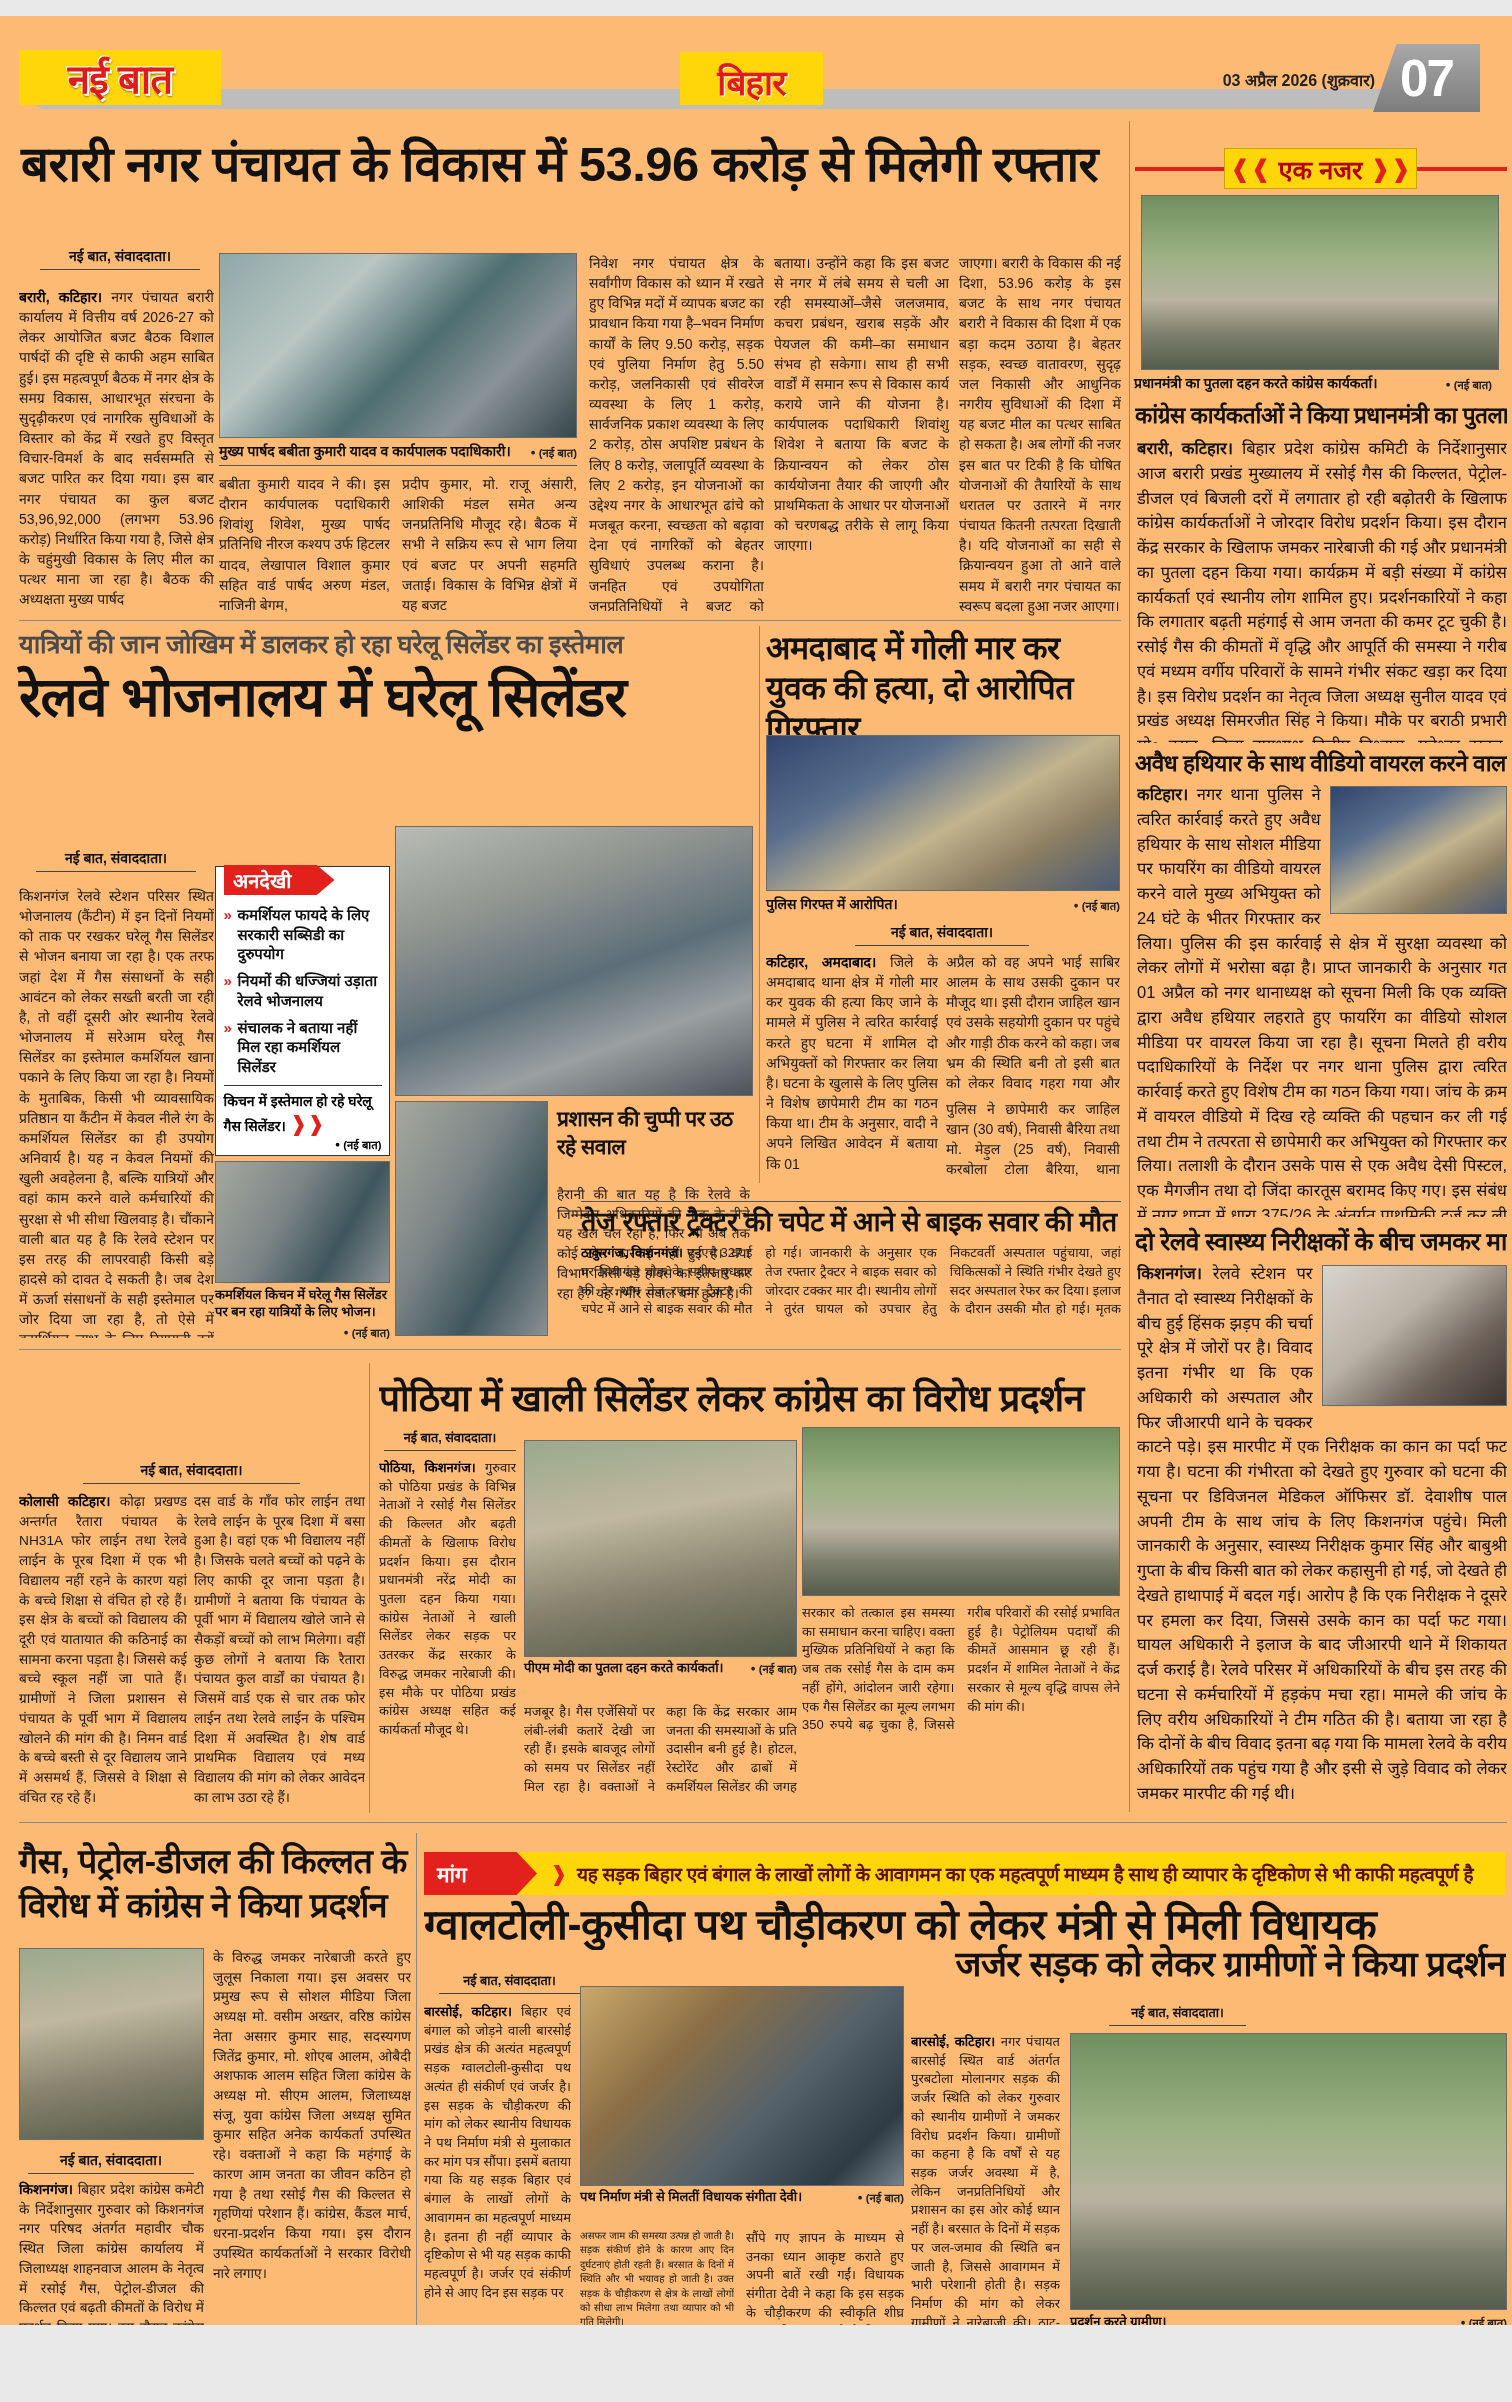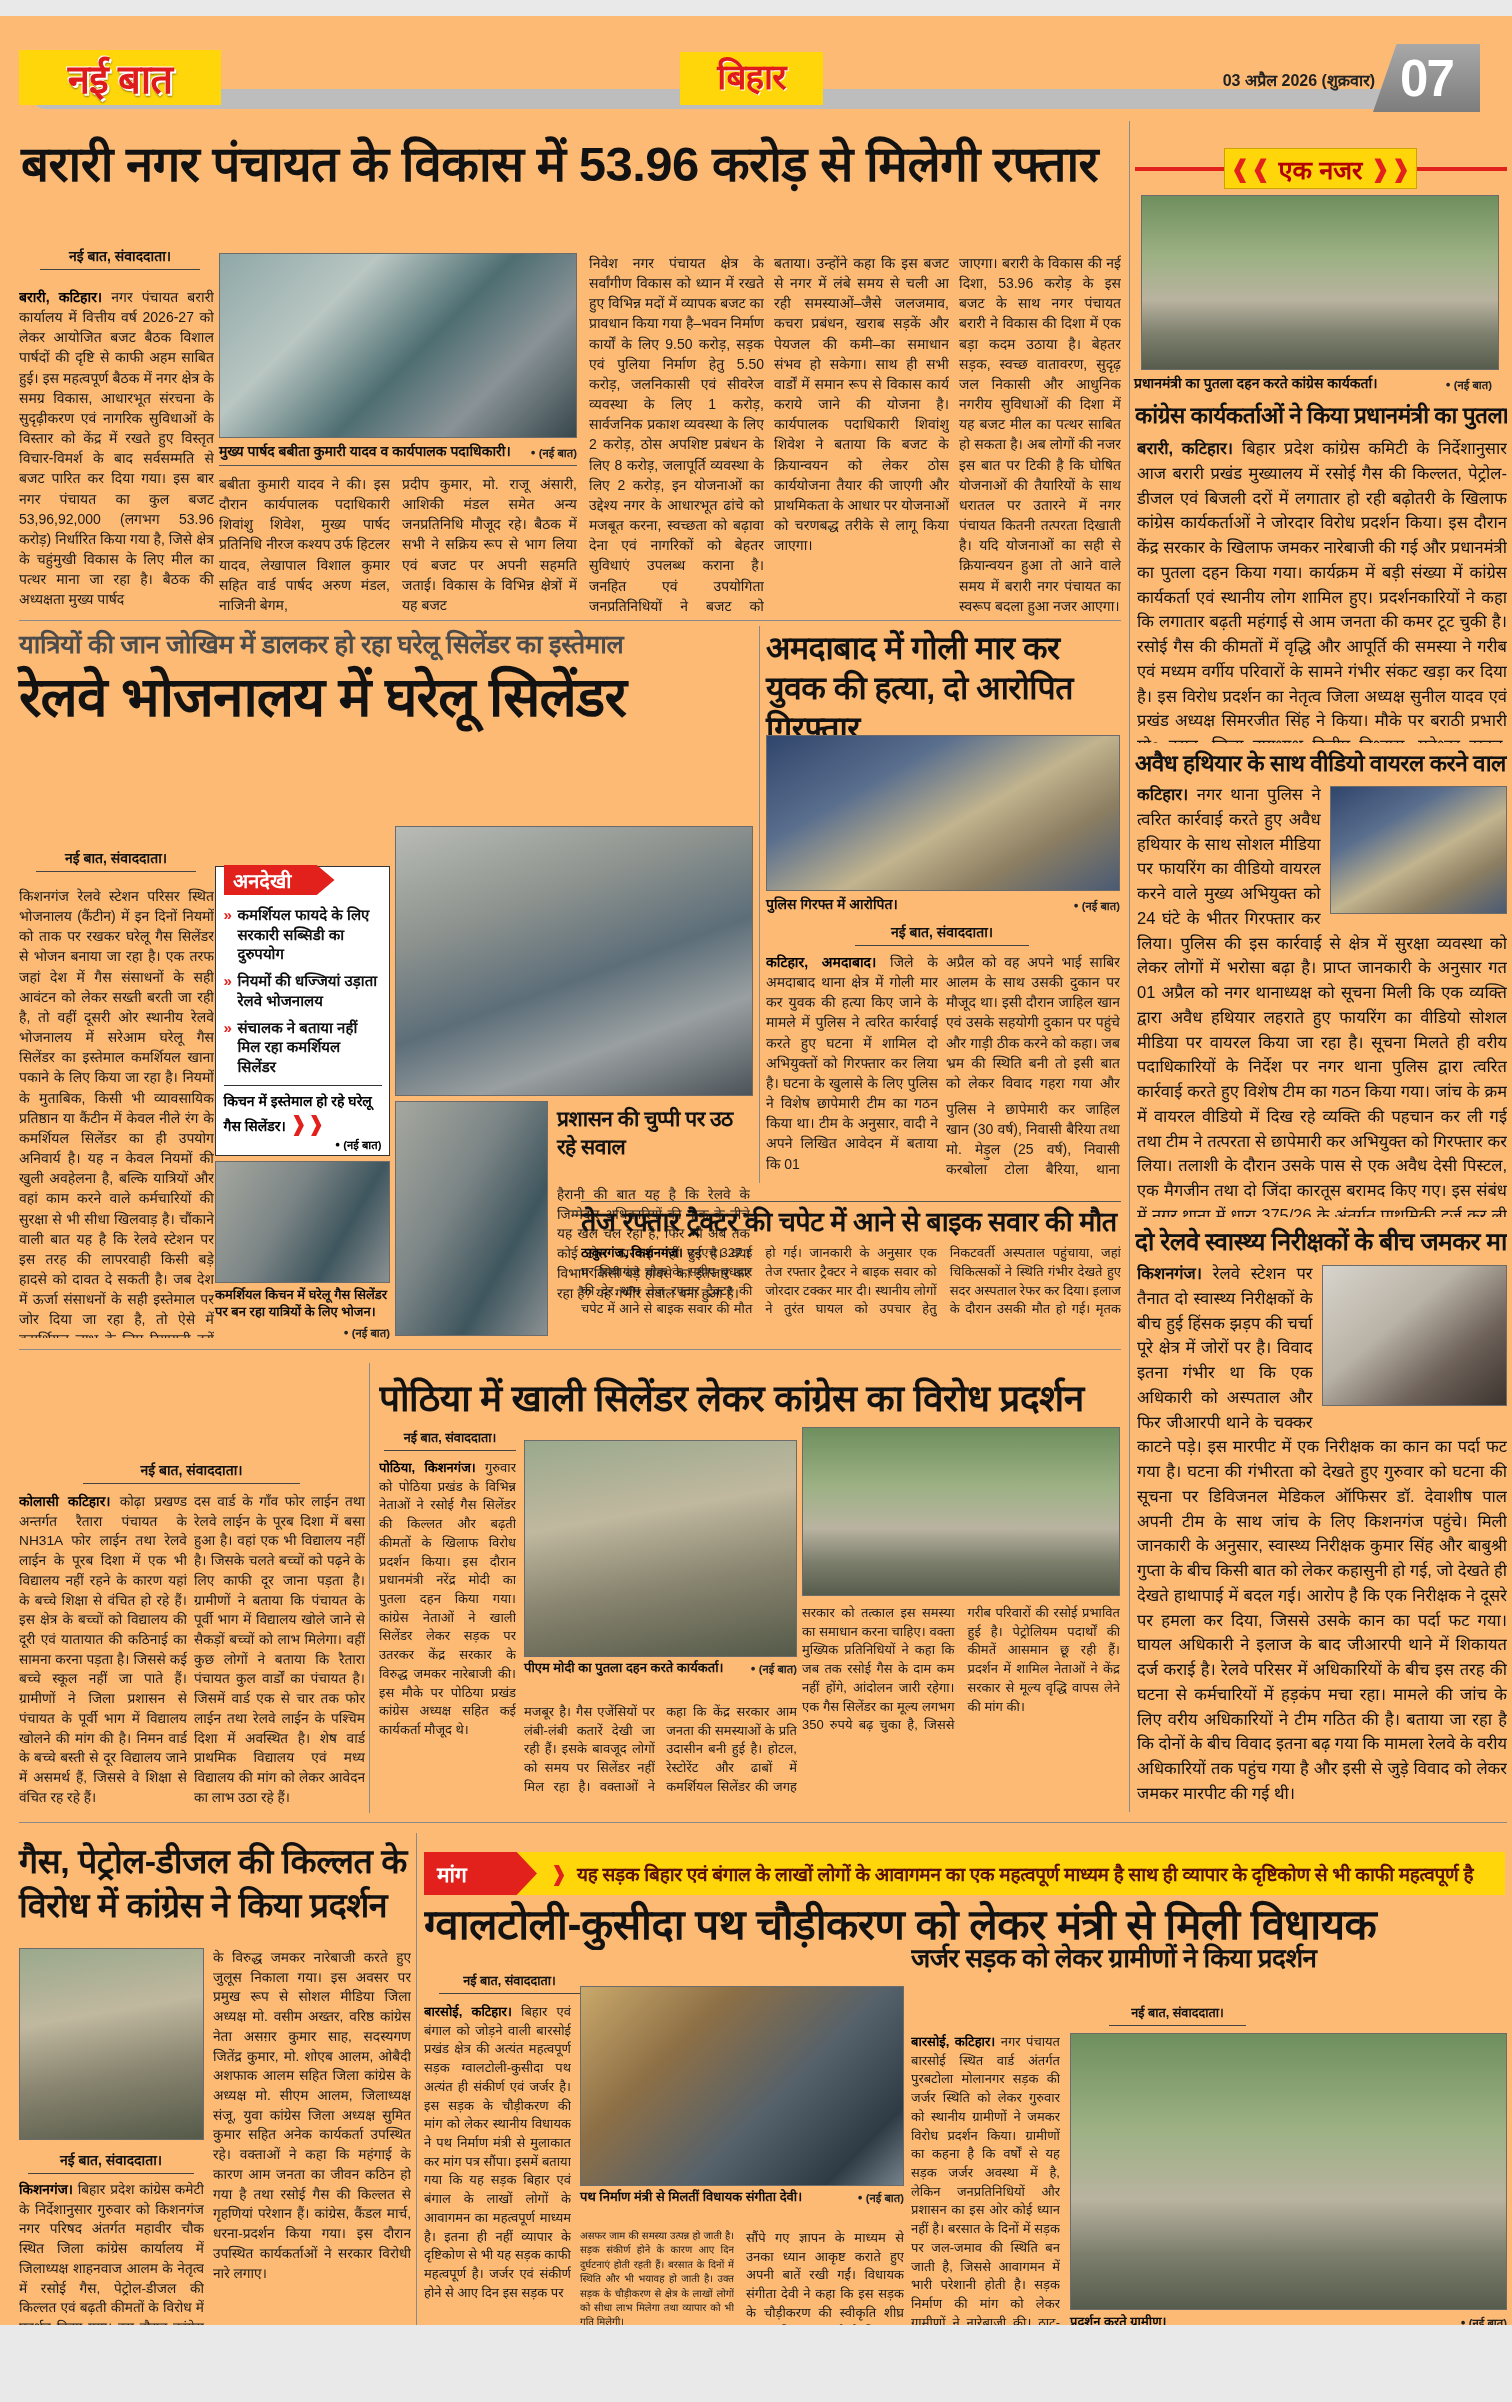--- a/index.html
+++ b/index.html
@@ -31,21 +31,21 @@
 </style>
 </head>
 <body>
 
 <div class="page">
 
   <div class="abs" style="left:34px;top:73px;width:1409px;height:20px;background:#bdbdbd;border-radius:11.3px 0 0 11.3px;"></div>
   <div class="abs" style="left:19px;top:34px;width:202px;height:55px;background:#ffd60a;display:flex;align-items:center;justify-content:center;">
     <span style="font-size:40px;font-weight:bold;color:#e01b1b;text-shadow:1.9px 1.9px 0 #fff,-0.9px -0.9px 0 #fff,1.9px 2.8px 1.9px rgba(0,0,0,.45);letter-spacing:-0.9px;">नई बात</span>
   </div>
-  <div class="abs" style="left:680px;top:36px;width:143px;height:53px;background:#ffd60a;display:flex;align-items:flex-start;justify-content:center;">
+  <div class="abs" style="left:680px;top:36px;width:143px;height:53px;background:#ffd60a;display:flex;align-items:flex-end;justify-content:center;">
     <span style="font-size:35px;font-weight:bold;color:#e01b1b;text-shadow:0.9px 0.9px 0 #fff;letter-spacing:-0.9px;">बिहार</span>
   </div>
   <div class="abs" style="left:1175px;top:53px;width:200px;text-align:right;font-size:16px;font-weight:bold;color:#222;">03 अप्रैल 2026 (शुक्रवार)</div>
   <div class="abs" style="left:1373px;top:28px;width:107px;height:68px;background:linear-gradient(180deg,#a8a8a8,#7d7d7d);clip-path:polygon(22% 0,100% 0,100% 100%,0 100%);display:flex;align-items:center;justify-content:center;">
     <span style="font-size:51px;font-weight:bold;color:#fff;letter-spacing:-1.9px;">07</span>
   </div>
 
   <div class="abs hl" style="left:21px;top:119px;width:1102px;font-size:49px;white-space:nowrap;">बरारी नगर पंचायत के विकास में 53.96 करोड़ से मिलेगी रफ्तार</div>
 
   <div class="abs byline" style="left:40px;top:230px;width:160px;">नई बात, संवाददाता।</div>
@@ -217,21 +217,21 @@
     <b>बारसोई, कटिहार।</b> <span>बिहार एवं बंगाल को जोड़ने वाली बारसोई प्रखंड क्षेत्र की अत्यंत महत्वपूर्ण सड़क ग्वालटोली-कुसीदा पथ अत्यंत ही संकीर्ण एवं जर्जर है। इस सड़क के चौड़ीकरण की मांग को लेकर स्थानीय विधायक ने पथ निर्माण मंत्री से मुलाकात कर मांग पत्र सौंपा। इसमें बताया गया कि यह सड़क बिहार एवं बंगाल के लाखों लोगों के आवागमन का महत्वपूर्ण माध्यम है। इतना ही नहीं व्यापार के दृष्टिकोण से भी यह सड़क काफी महत्वपूर्ण है। जर्जर एवं संकीर्ण होने से आए दिन इस सड़क पर</span>
   </div>
   <div class="abs photo ph-meeting" style="left:580px;top:1970px;width:324px;height:200px;"></div>
   <div class="abs caption" style="left:580px;top:2173px;width:324px;font-size:13px;">
     <span>पथ निर्माण मंत्री से मिलतीं विधायक संगीता देवी।</span>
     <span class="cr"><span class="dot">●</span> <span>(नई बात)</span></span>
   </div>
   <div class="abs body-t" style="left:580px;top:2213px;width:154px;height:179px;font-size:10px;">असफर जाम की समस्या उत्पन्न हो जाती है। सड़क संकीर्ण होने के कारण आए दिन दुर्घटनाएं होती रहती हैं। बरसात के दिनों में स्थिति और भी भयावह हो जाती है। उक्त सड़क के चौड़ीकरण से क्षेत्र के लाखों लोगों को सीधा लाभ मिलेगा तथा व्यापार को भी गति मिलेगी।</div>
   <div class="abs body-t" style="left:746px;top:2213px;width:158px;height:179px;font-size:13px;">सौंपे गए ज्ञापन के माध्यम से उनका ध्यान आकृष्ट कराते हुए अपनी बातें रखी गईं। विधायक संगीता देवी ने कहा कि इस सड़क के चौड़ीकरण की स्वीकृति शीघ्र प्रदान की जाए। मंत्री ने विधायक को आश्वासन दिया कि जल्द ही सड़क चौड़ीकरण की दिशा में आवश्यक कार्रवाई की जाएगी।</div>
 
-  <div class="abs hl" style="left:911px;top:1927px;width:595px;font-size:26px;white-space:nowrap;overflow:hidden;text-align:left;">जर्जर सड़क को लेकर ग्रामीणों ने किया प्रदर्शन</div>
+  <div class="abs hl" style="left:911px;top:1927px;width:595px;font-size:35px;white-space:nowrap;overflow:hidden;text-align:right;">जर्जर सड़क को लेकर ग्रामीणों ने किया प्रदर्शन</div>
   <div class="abs byline" style="left:1109px;top:1987px;width:137px;font-size:12.7px;">नई बात, संवाददाता।</div>
   <div class="abs body-t" style="left:911px;top:2017px;width:149px;height:377px;font-size:13px;">
     <b>बारसोई, कटिहार।</b> <span>नगर पंचायत बारसोई स्थित वार्ड अंतर्गत पुरबटोला मोलानगर सड़क की जर्जर स्थिति को लेकर गुरुवार को स्थानीय ग्रामीणों ने जमकर विरोध प्रदर्शन किया। ग्रामीणों का कहना है कि वर्षों से यह सड़क जर्जर अवस्था में है, लेकिन जनप्रतिनिधियों और प्रशासन का इस ओर कोई ध्यान नहीं है। बरसात के दिनों में सड़क पर जल-जमाव की स्थिति बन जाती है, जिससे आवागमन में भारी परेशानी होती है। सड़क निर्माण की मांग को लेकर ग्रामीणों ने नारेबाजी की। ठाट- बाजार, अस्पताल, प्रखंड मुख्यालय की ओर आने- जाने में</span>
   </div>
   <div class="abs photo ph-crowd" style="left:1070px;top:2017px;width:437px;height:277px;"></div>
   <div class="abs caption" style="left:1070px;top:2298px;width:437px;font-size:13px;">
     <span>प्रदर्शन करते ग्रामीण।</span>
     <span class="cr"><span class="dot">●</span> <span>(नई बात)</span></span>
   </div>
   <div class="abs body-t" style="left:1070px;top:2326px;width:437px;height:66px;column-count:2;column-gap:15px;font-size:13px;">सामाजिक कार्यकर्ताओं सहित मेगल खालिक ने कहा कि यदि जल्द सड़क का निर्माण नहीं कराया गया तो ग्रामीण उग्र आंदोलन करने को बाध्य होंगे। मौके पर बड़ी संख्या में महिला-पुरुष ग्रामीण उपस्थित रहे और प्रशासन से शीघ्र सड़क निर्माण की मांग की।</div>

